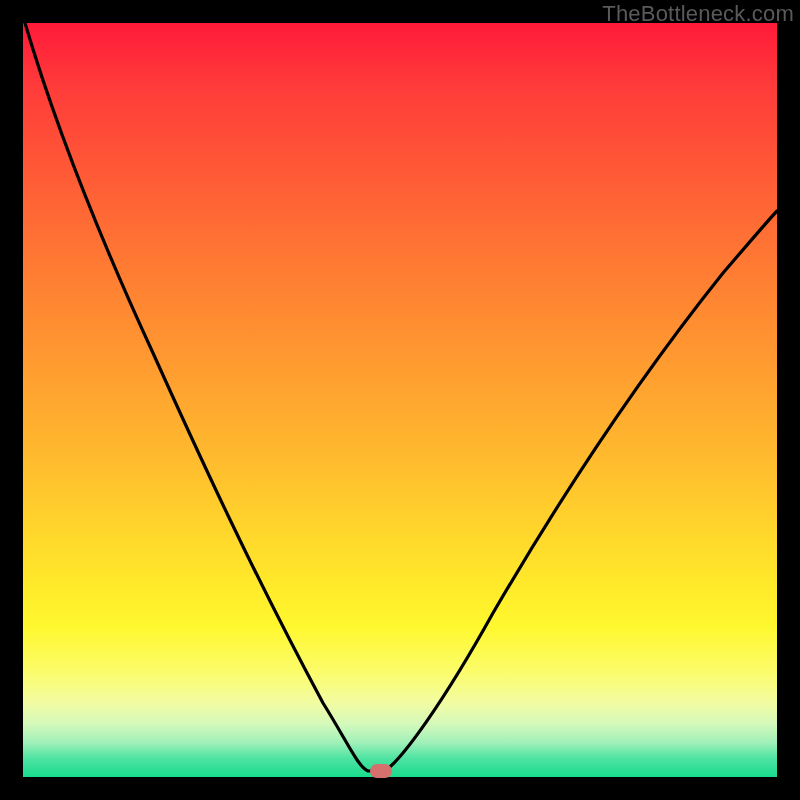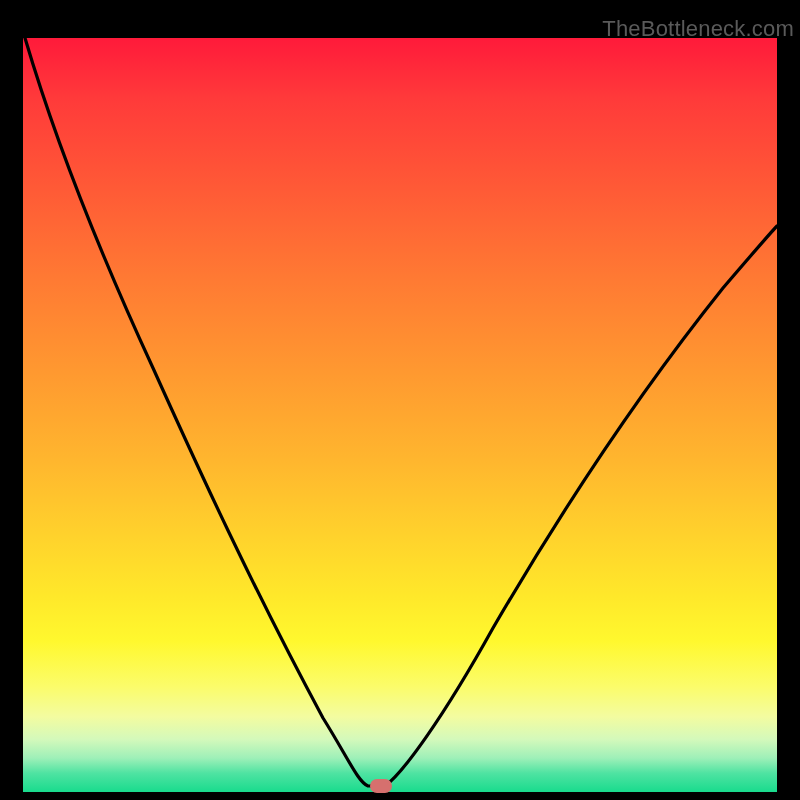--- a/index.html
+++ b/index.html
@@ -7,21 +7,21 @@
     padding: 0;
     width: 800px;
     height: 800px;
     background: #000;
     overflow: hidden;
     font-family: Arial, Helvetica, sans-serif;
   }
   .frame {
     position: absolute;
     left: 0;
-    top: 15px;
+    top: 0;
     width: 800px;
     height: 564px;
     background: #000;
   }
   .plot {
     position: absolute;
     left: 23px;
     top: 23px;
     width: 754px;
     height: 754px;

